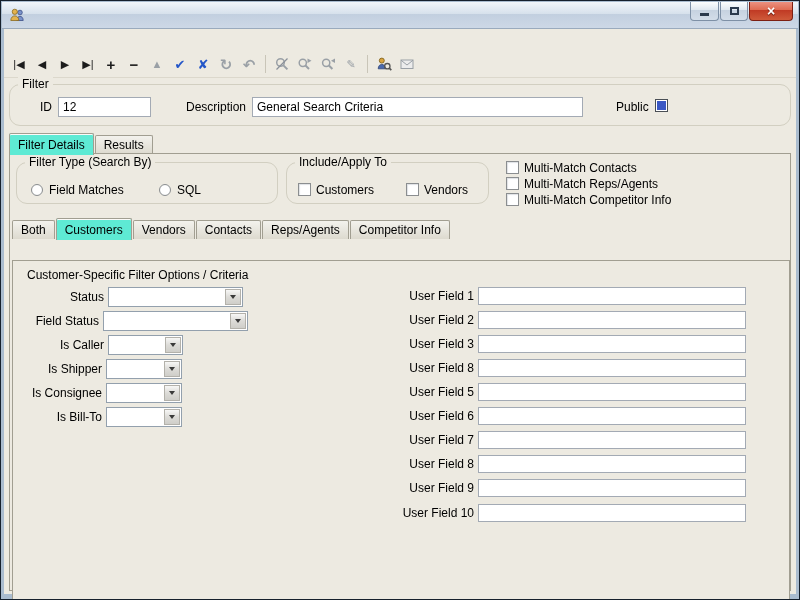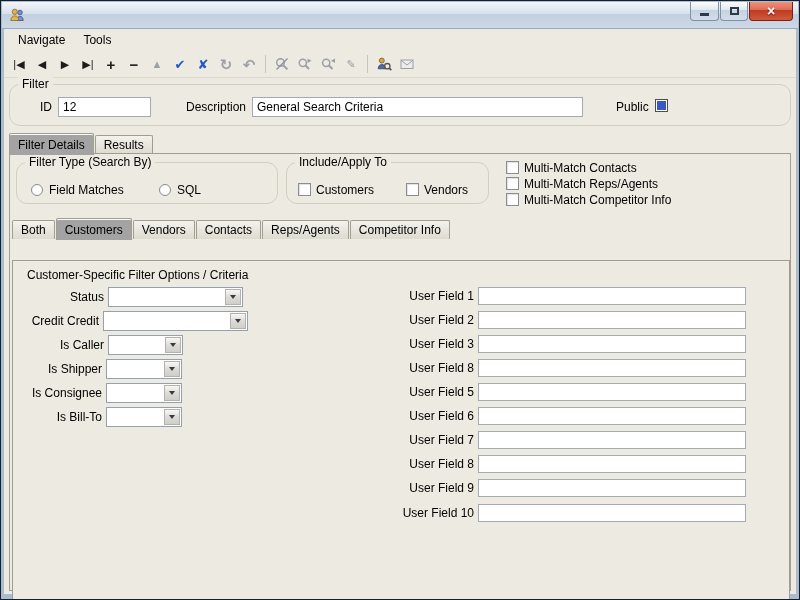--- a/index.html
+++ b/index.html
@@ -50,21 +50,21 @@
   .checkbox { position:absolute; width:13px; height:13px; background:#fff; border:1px solid #8b8e90;
     box-shadow:inset 1px 1px 1px #dfe2e5; }
   .checkbox.checked { background:#3a57c4; box-shadow:inset 0 0 0 1px #fff; border-color:#4a4f55; }
   .radio { position:absolute; width:12px; height:12px; border:1px solid #8b8e90; border-radius:50%;
     background:radial-gradient(#ffffff 55%, #e8ebee); }
 
   
   .tabstrip { position:absolute; display:flex; align-items:flex-end; }
   .tab { border:1px solid #a19e91; border-bottom:none; border-radius:2px 2px 0 0; padding:2px 8px 3px 8px;
     background:linear-gradient(#f3f2ed,#ddDAcf); margin-right:1px; height:19px; white-space:nowrap; }
-  .tab.active { background:#a3a3a3; height:22px; padding-top:4px; position:relative; z-index:3; margin-bottom:-1px;
+  .tab.active { background:#5eead4; height:22px; padding-top:4px; position:relative; z-index:3; margin-bottom:-1px;
     box-shadow:inset 0 1px 0 #fbfaf7; }
 
   .tabpage { position:absolute; border:1px solid #a19e91; background:#edeae1; }
 
   
   .combo { position:absolute; height:20px; background:#fff; border:1px solid #93a0ad; }
   .combo-value { position:absolute; left:3px; top:2px; right:18px; overflow:hidden; white-space:nowrap; }
   .combo-btn { position:absolute; top:1px; right:1px; bottom:1px; width:16px;
     background:linear-gradient(#f7f7f6,#dcdbd7 50%,#cfcec9); border:1px solid #b3b1aa;
     display:flex; align-items:center; justify-content:center; }
@@ -94,24 +94,20 @@
           <span class="max-glyph"></span>
         </div>
       <div class="cap-btn close">
           <span class="close-glyph">×</span>
         </div>
     </div>
   </div>
 
   <div class="client">
 
-    <div class="menubar">
-      <span class="menu-item">Navigate</span>
-      <span class="menu-item">Tools</span>
-    </div>
 
     <div class="toolbar">
       <button class="tbtn">
           <span class="g">|◀</span>
         </button>
       <button class="tbtn">
           <span class="g">◀</span>
         </button>
       <button class="tbtn">
           <span class="g">▶</span>
@@ -235,21 +231,21 @@
         <span class="panel-title" style="left:14px; top:7px;">Customer-Specific Filter Options / Criteria</span>
 
         <span class="lbl r" style="left:0; width:91px; top:29px;">Status</span>
         <div class="combo" style="left:95px; top:26px; width:135px;">
           <span class="combo-value"></span>
           <span class="combo-btn">
               <span class="combo-arrow"></span>
             </span>
         </div>
 
-        <span class="lbl r" style="left:0; width:86px; top:53px;">Credit Credit</span>
+        <span class="lbl r" style="left:0; width:86px; top:53px;">Field Status</span>
         <div class="combo" style="left:90px; top:50px; width:145px;">
           <span class="combo-value"></span>
           <span class="combo-btn">
               <span class="combo-arrow"></span>
             </span>
         </div>
 
         <span class="lbl r" style="left:0; width:91px; top:77px;">Is Caller</span>
         <div class="combo" style="left:95px; top:74px; width:75px;">
           <span class="combo-value"></span>

